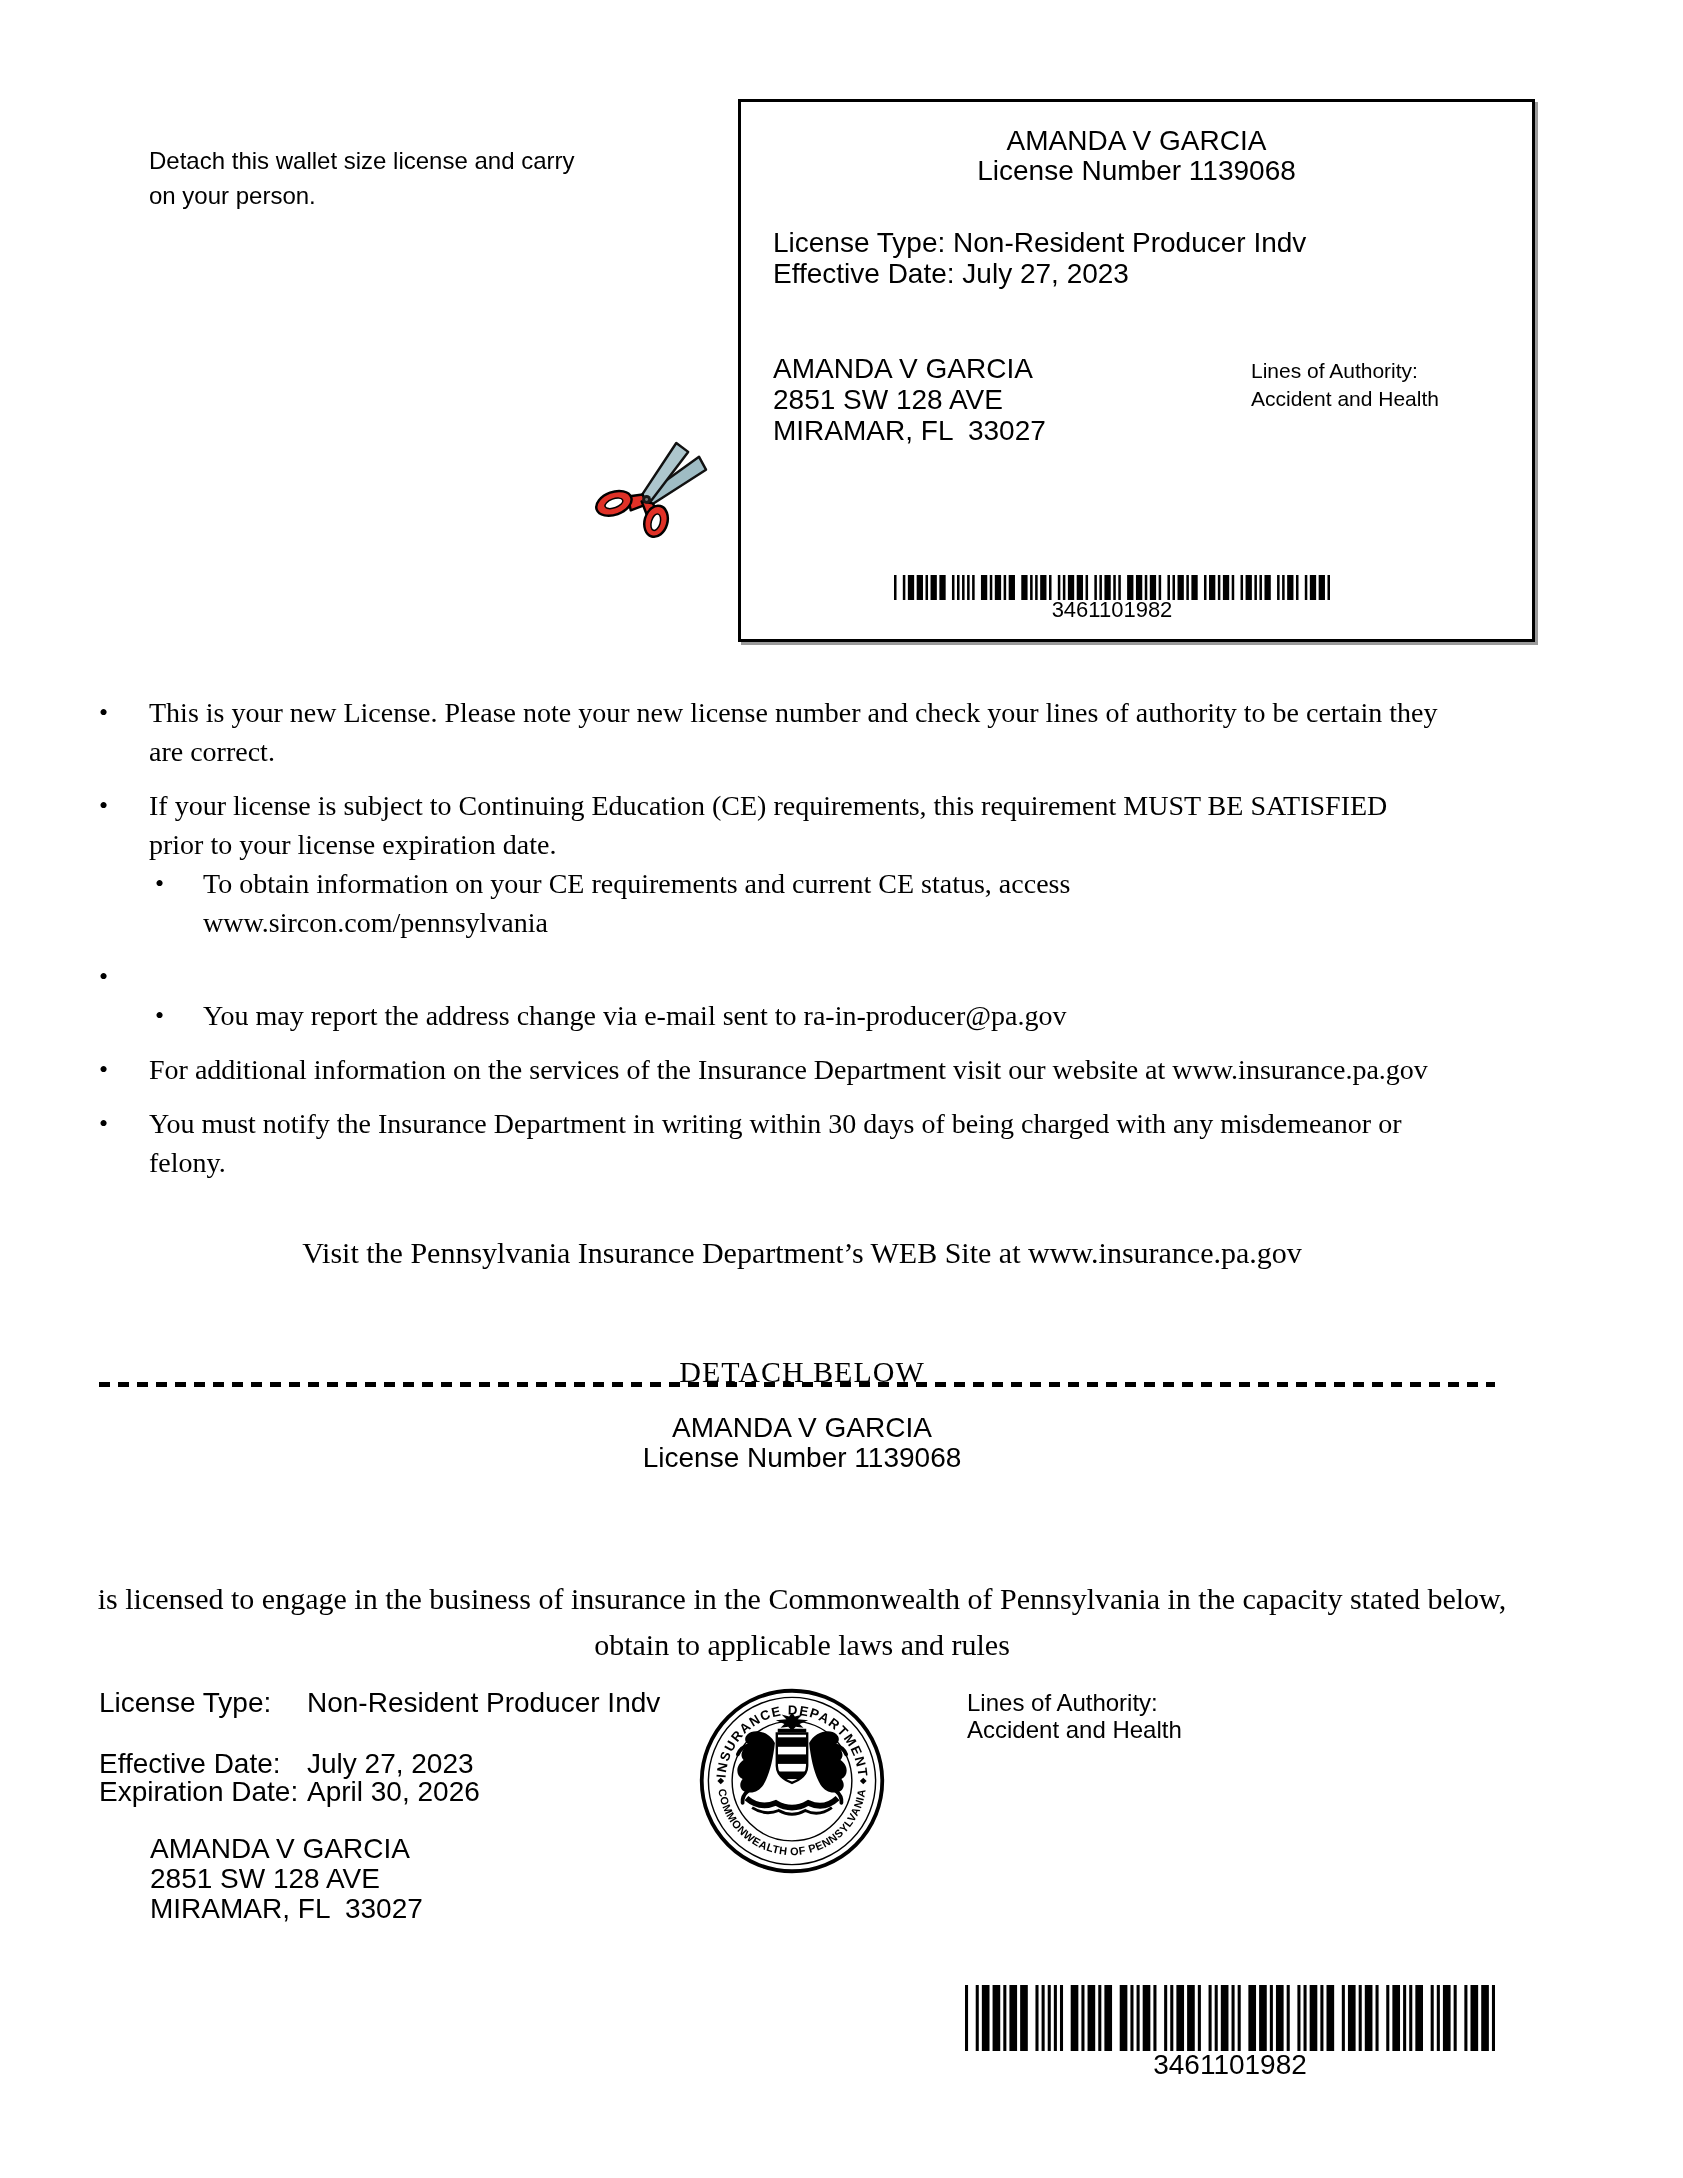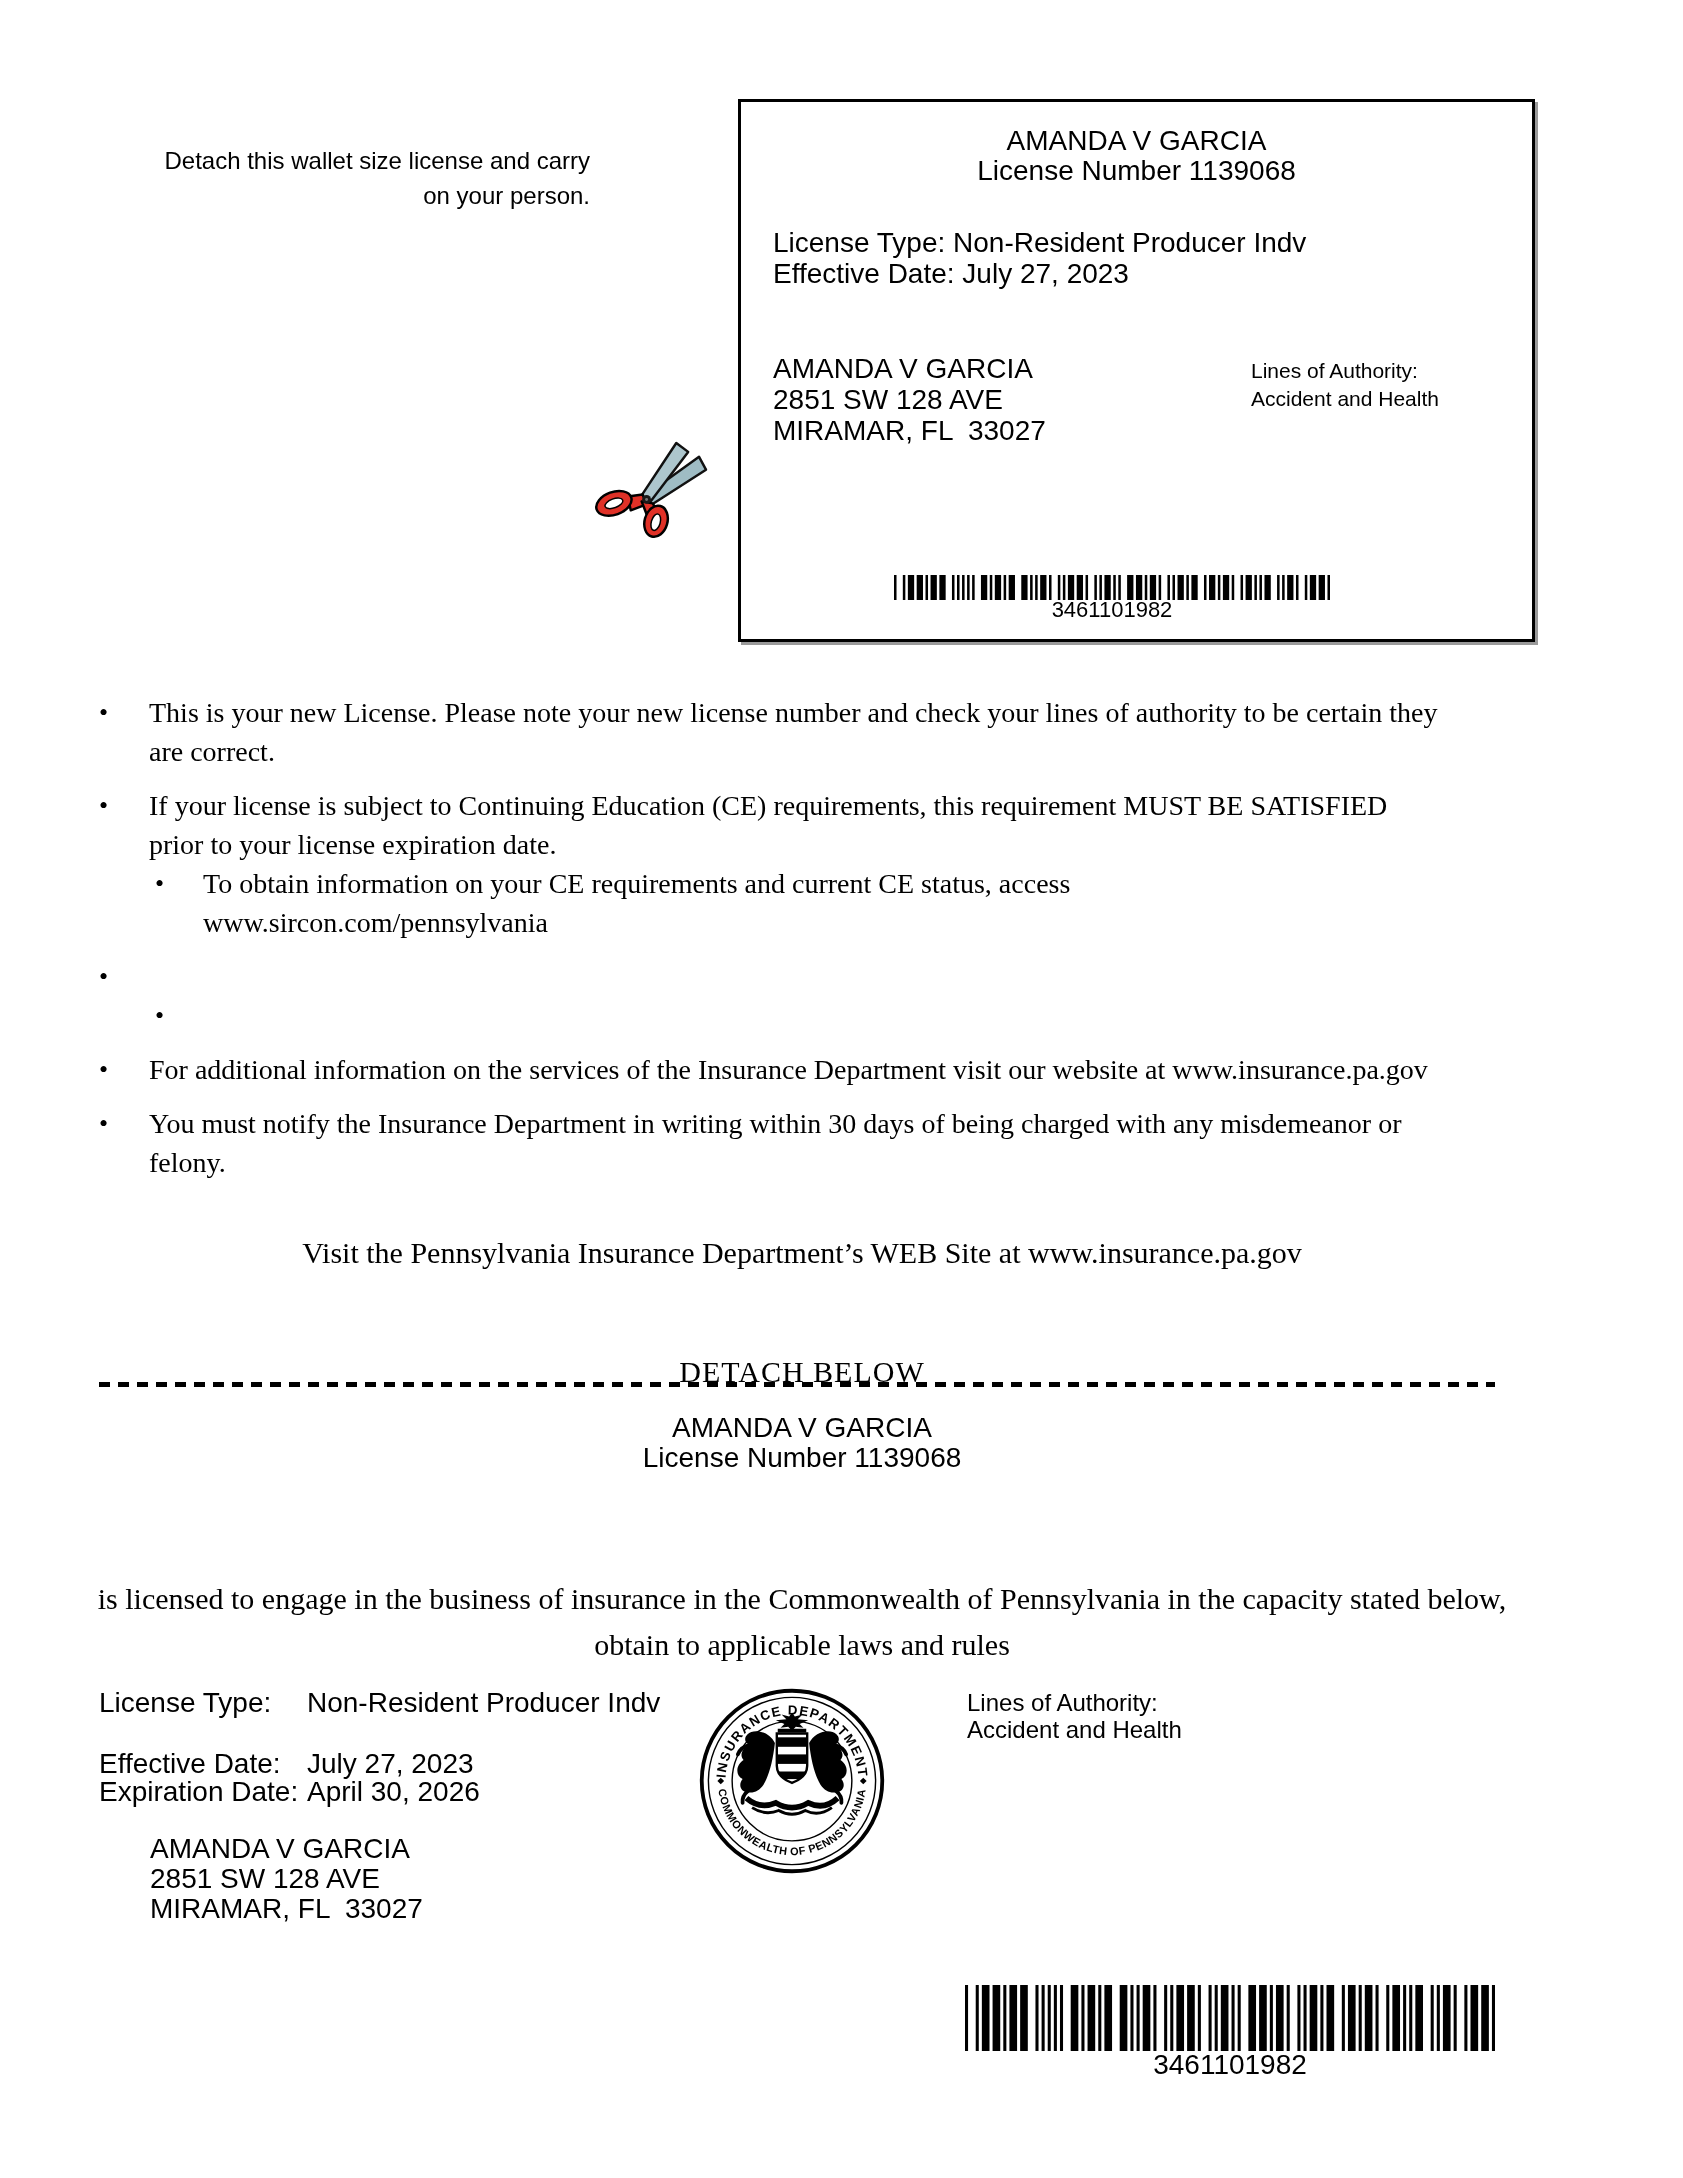--- a/index.html
+++ b/index.html
@@ -5,21 +5,21 @@
   html,body{margin:0;padding:0;}
   body{
     width:1683px;height:2178px;background:#ffffff;position:relative;
     font-family:"Liberation Sans",sans-serif;color:#000;
     -webkit-font-smoothing:antialiased;overflow:hidden;
   }
   .abs{position:absolute;}
   .pre{white-space:pre-wrap;}
 
   
-  .detach-note{left:149px;top:143px;width:441px;font-size:24px;line-height:35px;text-align:right;}
+  .detach-note{left:149px;top:143px;width:441px;font-size:24px;line-height:35px;}
 
   
   .card{left:738px;top:99px;width:797px;height:543px;border:3px solid #000;
         box-shadow:3px 3px 0 #9a9a9a;box-sizing:border-box;background:#fff;}
   .card-heading{position:absolute;left:0;top:24px;width:100%;text-align:center;
         font-size:28px;line-height:30px;}
   .card-info{position:absolute;left:32px;top:125px;font-size:28px;line-height:31px;}
   .card-address{position:absolute;left:32px;top:251px;font-size:28px;line-height:31px;}
   .card-loa{position:absolute;left:510px;top:255px;font-size:21px;line-height:28px;}
   .card-barcode{position:absolute;left:153px;top:473px;width:436px;height:25px;}
@@ -182,20 +182,21 @@
   </li>
   <li class="sub">
     <span class="dot">•</span>
     <div class="txt">To obtain information on your CE requirements and current CE status, access www.sircon.com/pennsylvania</div>
   </li>
   <li class="main">
     <span class="dot">•</span>
   </li>
   <li class="sub">
     <span class="dot">•</span>
+    <div class="txt">You may report the address change via e-mail sent to ra-in-producer@pa.gov</div>
   </li>
   <li class="main">
     <span class="dot">•</span>
     <div class="txt">For additional information on the services of the Insurance Department visit our website at www.insurance.pa.gov</div>
   </li>
   <li class="main">
     <span class="dot">•</span>
     <div class="txt">You must notify the Insurance Department in writing within 30 days of being charged with any misdemeanor or felony.</div>
   </li>
 </ul>

